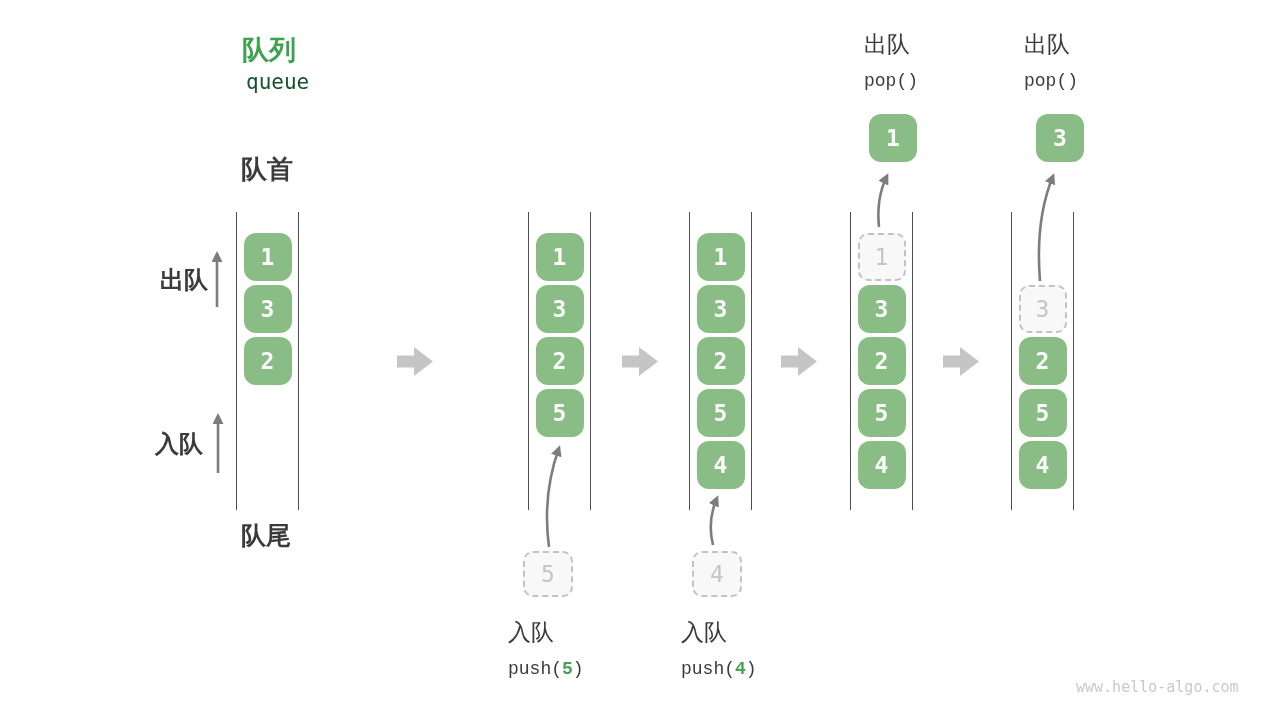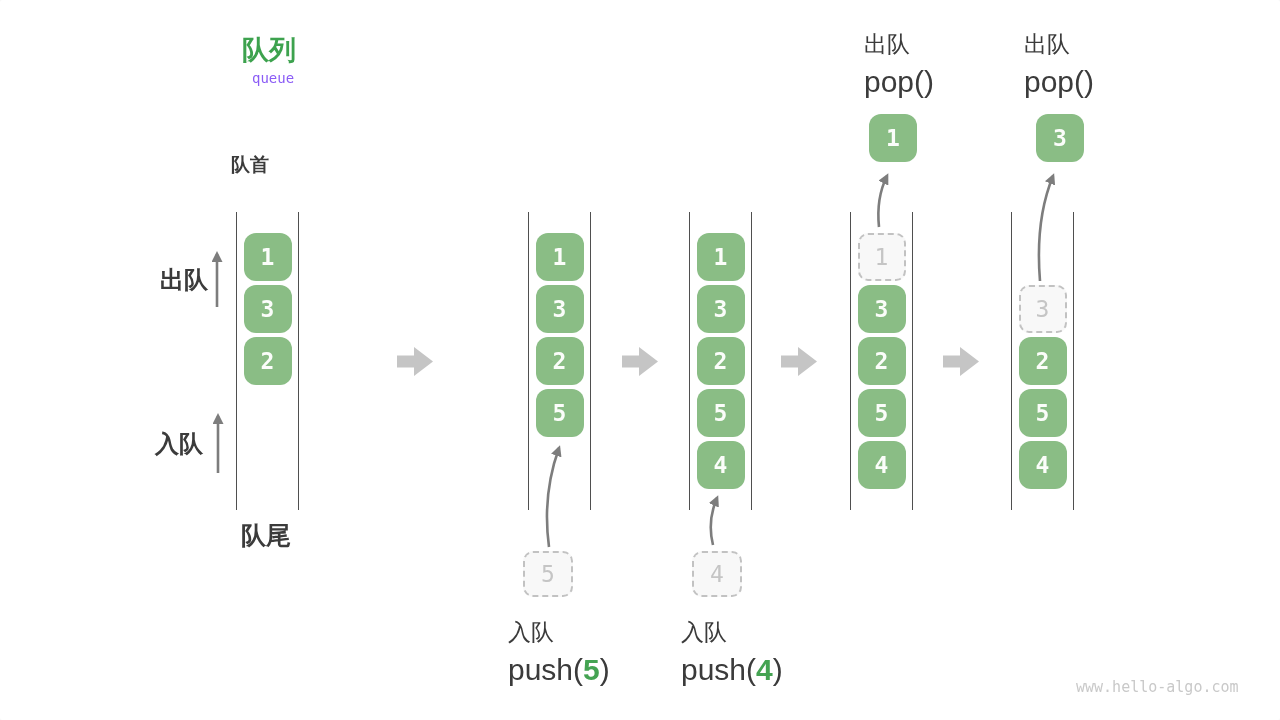--- a/index.html
+++ b/index.html
@@ -6,41 +6,41 @@
   html,body { background:#ffffff; width:1280px; height:720px; overflow:hidden; }
   .canvas {
     position:relative; width:1280px; height:720px;
     background:#ffffff; border-radius:2px;
     box-shadow:0 0 12px rgba(0,0,0,.16);
     font-family:"Liberation Sans", sans-serif;
     color:#3b3b3b;
   }
   .abs { position:absolute; }
   .title-zh { left:242px; top:32px; font-size:27px; font-weight:700; }
-  .title-en { left:252px; top:70px; font-size:14px; font-family:"DejaVu Sans Mono", monospace; color:#8b5cf6; }
-  .lbl-front { left:231px; top:152px; font-size:19px; font-weight:700; }
+  .title-en { left:246px; top:70px; font-size:21px; font-family:"DejaVu Sans Mono", monospace; color:#14532d; }
+  .lbl-front { left:241px; top:152px; font-size:26px; font-weight:700; }
   .lbl-rear  { left:241px; top:519px; font-size:25px; font-weight:700; }
   .lbl-deq   { left:160px; top:264px; font-size:24px; font-weight:700; }
   .lbl-enq   { left:155px; top:428px; font-size:24px; font-weight:700; }
   .queue-col {
     position:absolute; top:212px; height:298px; width:63px;
     border-left:1.5px solid #4f4f4f; border-right:1.5px solid #4f4f4f;
   }
   .cell {
     position:absolute; width:48px; height:48px;
     display:flex; align-items:center; justify-content:center;
     font-family:"DejaVu Sans Mono", monospace; font-weight:700; font-size:23px;
   }
   .cell.solid { background:#8abd85; border-radius:12px; color:#fbfdfa; }
   .cell.dashed {
     background:#f8f8f8; border:2px dashed #c2c2c2; border-radius:10px;
     color:#c5c5c5; font-weight:500;
   }
   .op-label { position:absolute; font-size:23px; font-weight:500; line-height:37px; white-space:nowrap; }
-  .op-code { font-family:Liberation Sans, sans-serif; font-size:30px; font-weight:500; }
+  .op-code { font-family:Liberation Mono, monospace; font-size:18px; font-weight:500; }
   .op-code .arg { color:#44a352; font-weight:700; }
   .block-arrow { position:absolute; width:36px; height:33px; }
   .watermark {
     left:1076px; top:678px; font-family:"DejaVu Sans Mono", monospace;
     font-size:15px; color:#c9c9c9;
   }
   svg.overlay { position:absolute; left:0; top:0; pointer-events:none; }
 </style>
 </head>
 <body>

